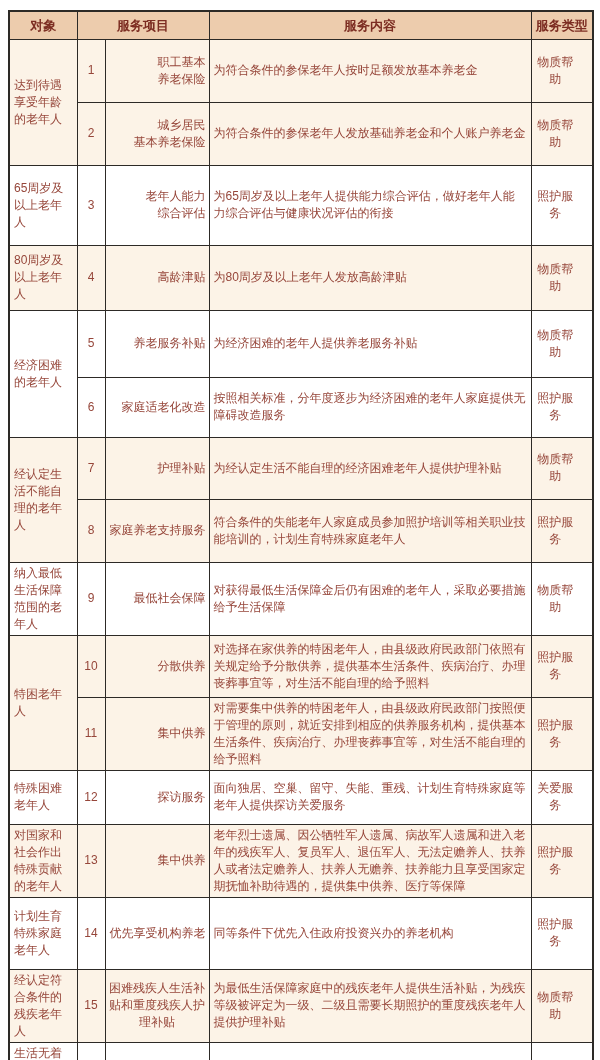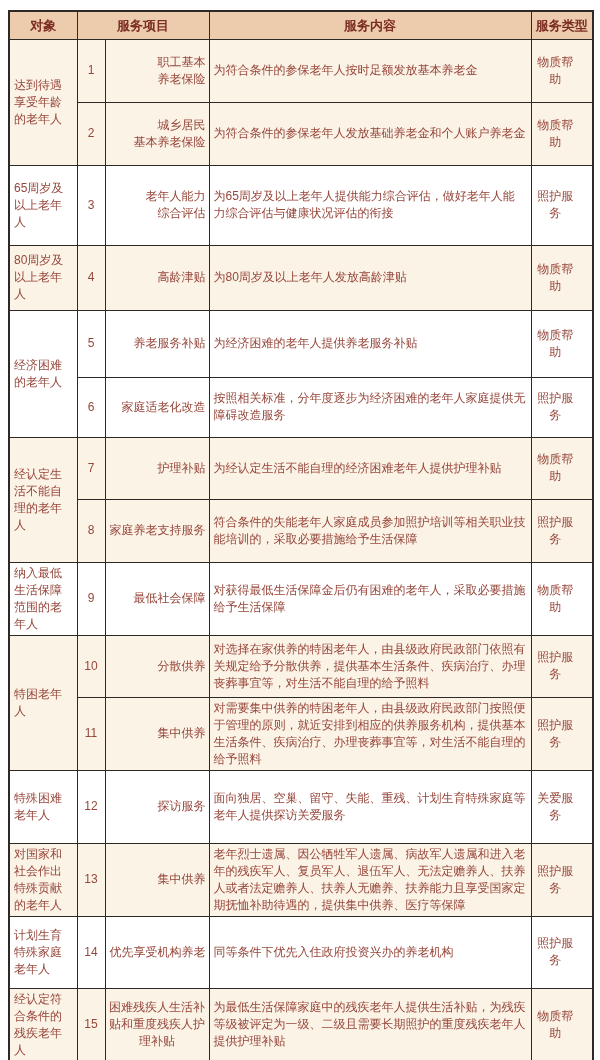--- a/index.html
+++ b/index.html
@@ -116,21 +116,21 @@
       <tr class="band" style="height:62px">
         <td class="subject" rowspan="2">经认定生活不能自理的老年人</td>
         <td class="num">7</td>
         <td class="item">护理补贴</td>
         <td class="content">为经认定生活不能自理的经济困难老年人提供护理补贴</td>
         <td class="type">物质帮助</td>
       </tr>
       <tr class="band" style="height:63px">
         <td class="num">8</td>
         <td class="item">家庭养老支持服务</td>
-        <td class="content">符合条件的失能老年人家庭成员参加照护培训等相关职业技能培训的，采取必要措施给予生活保障</td>
+        <td class="content">符合条件的失能老年人家庭成员参加照护培训等相关职业技能培训的，计划生育特殊家庭老年人</td>
         <td class="type">照护服务</td>
       </tr>
       <tr style="height:60px">
         <td class="subject">纳入最低生活保障范围的老年人</td>
         <td class="num">9</td>
         <td class="item">最低社会保障</td>
         <td class="content">对获得最低生活保障金后仍有困难的老年人，采取必要措施给予生活保障</td>
         <td class="type">物质帮助</td>
       </tr>
       <tr class="band" style="height:62px">
@@ -139,21 +139,21 @@
         <td class="item">分散供养</td>
         <td class="content">对选择在家供养的特困老年人，由县级政府民政部门依照有关规定给予分散供养，提供基本生活条件、疾病治疗、办理丧葬事宜等，对生活不能自理的给予照料</td>
         <td class="type">照护服务</td>
       </tr>
       <tr class="band" style="height:68px">
         <td class="num">11</td>
         <td class="item">集中供养</td>
         <td class="content">对需要集中供养的特困老年人，由县级政府民政部门按照便于管理的原则，就近安排到相应的供养服务机构，提供基本生活条件、疾病治疗、办理丧葬事宜等，对生活不能自理的给予照料</td>
         <td class="type">照护服务</td>
       </tr>
-      <tr style="height:73px">
+      <tr style="height:54px">
         <td class="subject">特殊困难老年人</td>
         <td class="num">12</td>
         <td class="item">探访服务</td>
         <td class="content">面向独居、空巢、留守、失能、重残、计划生育特殊家庭等老年人提供探访关爱服务</td>
         <td class="type">关爱服务</td>
       </tr>
       <tr class="band" style="height:69px">
         <td class="subject">对国家和社会作出特殊贡献的老年人</td>
         <td class="num">13</td>
         <td class="item">集中供养</td>

